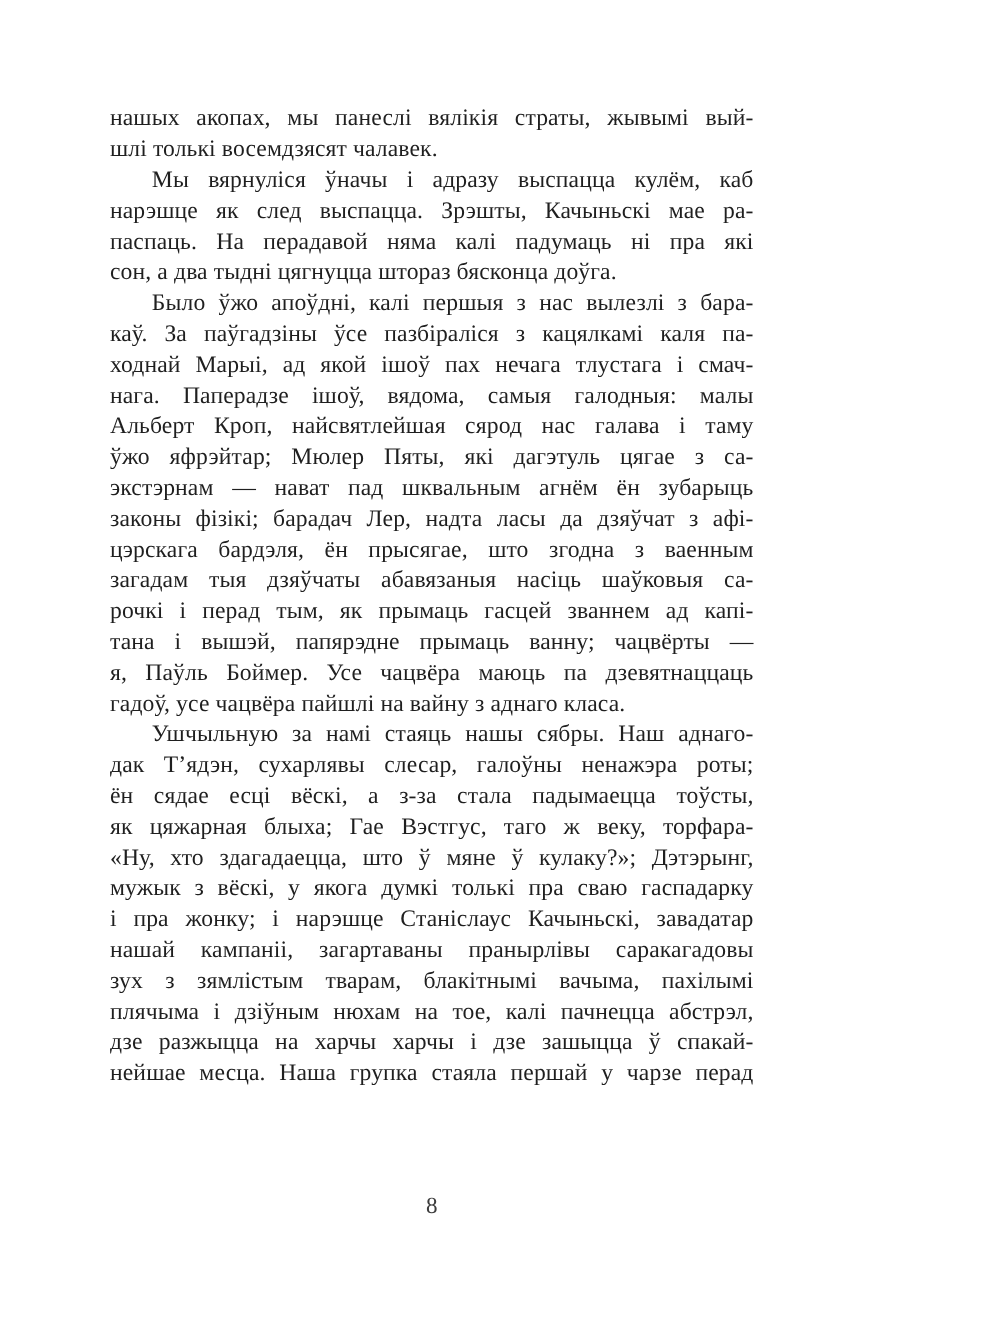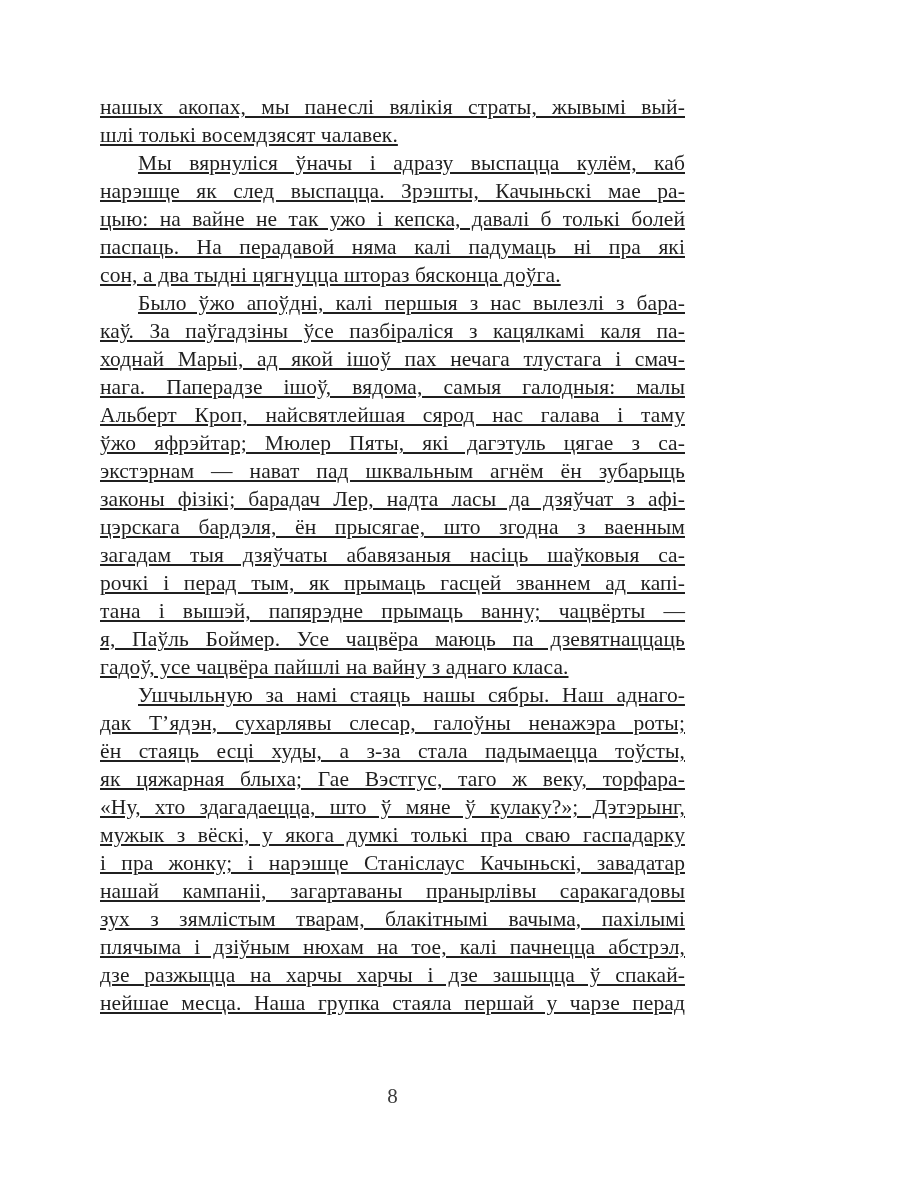--- a/index.html
+++ b/index.html
@@ -24,21 +24,20 @@
   }
   .line {
     font-size: 21.5px;
     line-height: 28px;
     height: 28px;
     text-align: justify;
     text-align-last: justify;
     text-justify: inter-word;
     white-space: normal;
     letter-spacing: 0.1px;
-    text-decoration: underline;
   }
   .line.nojust {
     text-align: center;
     text-align-last: left;
   }
   .line.ind {
     text-indent: 38px;
   }
   .page-number {
     position: absolute;
@@ -53,40 +52,39 @@
 </style>
 </head>
 <body>
 
 <div class="page" style="color: rgb(31, 31, 31); background: rgb(255, 255, 255);">
   <div class="text-block">
       <div class="line">нашых акопах, мы панеслі вялікія страты, жывымі вый-</div>
       <div class="line nojust">шлі толькі восемдзясят чалавек.</div>
       <div class="line ind">Мы вярнуліся ўначы і адразу выспацца кулём, каб</div>
       <div class="line">нарэшце як след выспацца. Зрэшты, Качыньскі мае ра-</div>
-      <div class="line">цыю: на вайне не так ужо і кепска, давалі б толькі болей</div>
       <div class="line">паспаць. На перадавой няма калі падумаць ні пра які</div>
       <div class="line nojust">сон, а два тыдні цягнуцца штораз бясконца доўга.</div>
       <div class="line ind">Было ўжо апоўдні, калі першыя з нас вылезлі з бара-</div>
       <div class="line">каў. За паўгадзіны ўсе пазбіраліся з кацялкамі каля па-</div>
       <div class="line">ходнай Марыі, ад якой ішоў пах нечага тлустага і смач-</div>
       <div class="line">нага. Паперадзе ішоў, вядома, самыя галодныя: малы</div>
       <div class="line">Альберт Кроп, найсвятлейшая сярод нас галава і таму</div>
       <div class="line">ўжо яфрэйтар; Мюлер Пяты, які дагэтуль цягае з са-</div>
       <div class="line">экстэрнам — нават пад шквальным агнём ён зубарыць</div>
       <div class="line">законы фізікі; барадач Лер, надта ласы да дзяўчат з афі-</div>
       <div class="line">цэрскага бардэля, ён прысягае, што згодна з ваенным</div>
       <div class="line">загадам тыя дзяўчаты абавязаныя насіць шаўковыя са-</div>
       <div class="line">рочкі і перад тым, як прымаць гасцей званнем ад капі-</div>
       <div class="line">тана і вышэй, папярэдне прымаць ванну; чацвёрты —</div>
       <div class="line">я, Паўль Боймер. Усе чацвёра маюць па дзевятнаццаць</div>
       <div class="line nojust">гадоў, усе чацвёра пайшлі на вайну з аднаго класа.</div>
       <div class="line ind">Ушчыльную за намі стаяць нашы сябры. Наш аднаго-</div>
       <div class="line">дак Т’ядэн, сухарлявы слесар, галоўны ненажэра роты;</div>
-      <div class="line">ён стаяць есці худы, а з-за стала падымаецца тоўсты,</div>
+      <div class="line">ён сядае есці вёскі, а з-за стала падымаецца тоўсты,</div>
       <div class="line">як цяжарная блыха; Гае Вэстгус, таго ж веку, торфара-</div>
       <div class="line">«Ну, хто здагадаецца, што ў мяне ў кулаку?»; Дэтэрынг,</div>
       <div class="line">мужык з вёскі, у якога думкі толькі пра сваю гаспадарку</div>
       <div class="line">і пра жонку; і нарэшце Станіслаус Качыньскі, завадатар</div>
       <div class="line">нашай кампаніі, загартаваны пранырлівы саракагадовы</div>
       <div class="line">зух з зямлістым тварам, блакітнымі вачыма, пахілымі</div>
       <div class="line">плячыма і дзіўным нюхам на тое, калі пачнецца абстрэл,</div>
       <div class="line">дзе разжыцца на харчы харчы і дзе зашыцца ў спакай-</div>
       <div class="line">нейшае месца. Наша групка стаяла першай у чарзе перад</div>
     </div>

